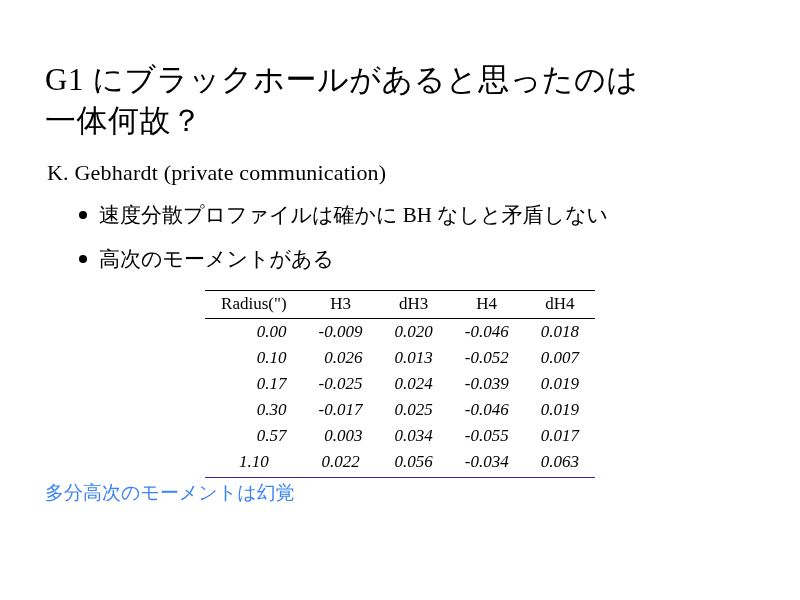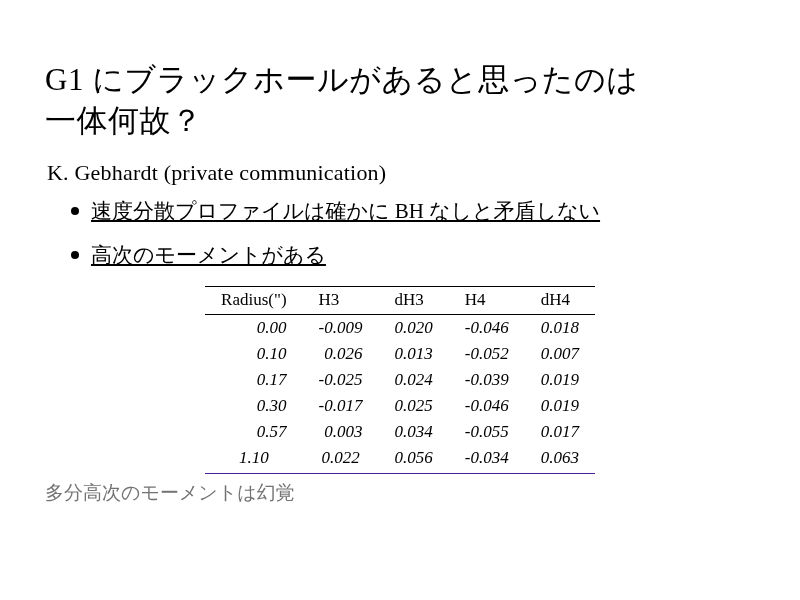--- a/index.html
+++ b/index.html
@@ -31,24 +31,23 @@
   }
   .title .line {
     display: block;
   }
   .subtitle {
     font-size: 22px;
     margin: 14px 0 12px 2px;
     letter-spacing: 0.2px;
   }
   .bullets {
-    margin: 8px;
+    margin: 16px;
     padding: 0;
     list-style: none;
-    text-decoration: underline;
   }
   .bullets li {
     position: relative;
     font-size: 21px;
     line-height: 1.25;
     margin: 0 0 18px 0;
     padding-left: 38px;
   }
   .bullets li .bullet-dot {
     position: absolute;
@@ -65,21 +64,21 @@
     display: flex;
     justify-content: center;
   }
   table.data {
     border-collapse: collapse;
     font-size: 17px;
     font-family: "Liberation Serif", serif;
   }
   table.data th {
     font-weight: normal;
-    text-align: left;
+    text-align: center;
     padding: 3px 16px 4px 16px;
     border-bottom: 1px solid #000000;
     border-top: 1px solid #000000;
   }
   table.data th:first-child {
     text-align: center;
   }
   table.data td {
     text-align: right;
     padding: 3px 16px 3px 16px;
@@ -175,15 +174,15 @@
           <td>1.10</td>
           <td>0.022</td>
           <td>0.056</td>
           <td>-0.034</td>
           <td>0.063</td>
         </tr>
       </tbody>
     </table>
   </div>
 
-  <div class="footnote" style="color: #737373; text-align: center;">多分高次のモーメントは幻覚</div>
+  <div class="footnote" style="color: #3b82f6; text-align: center;">多分高次のモーメントは幻覚</div>
 
 </div>
 
 </body></html>

